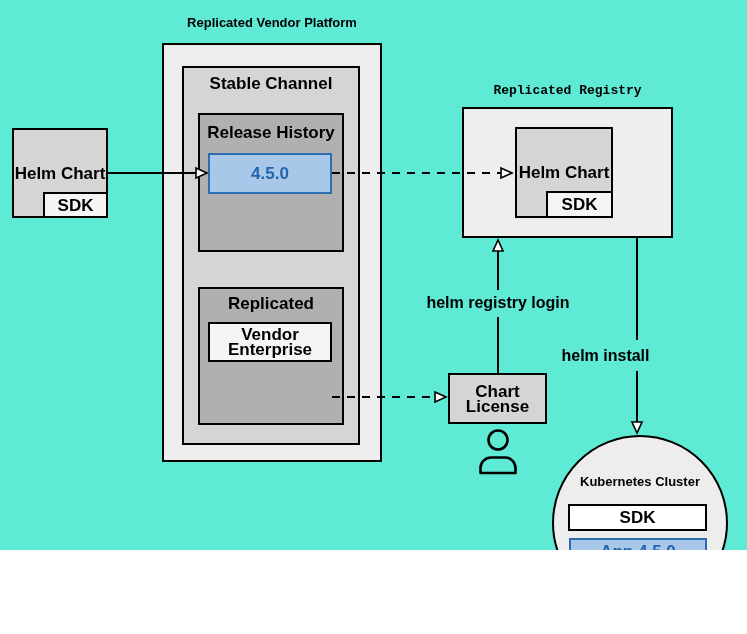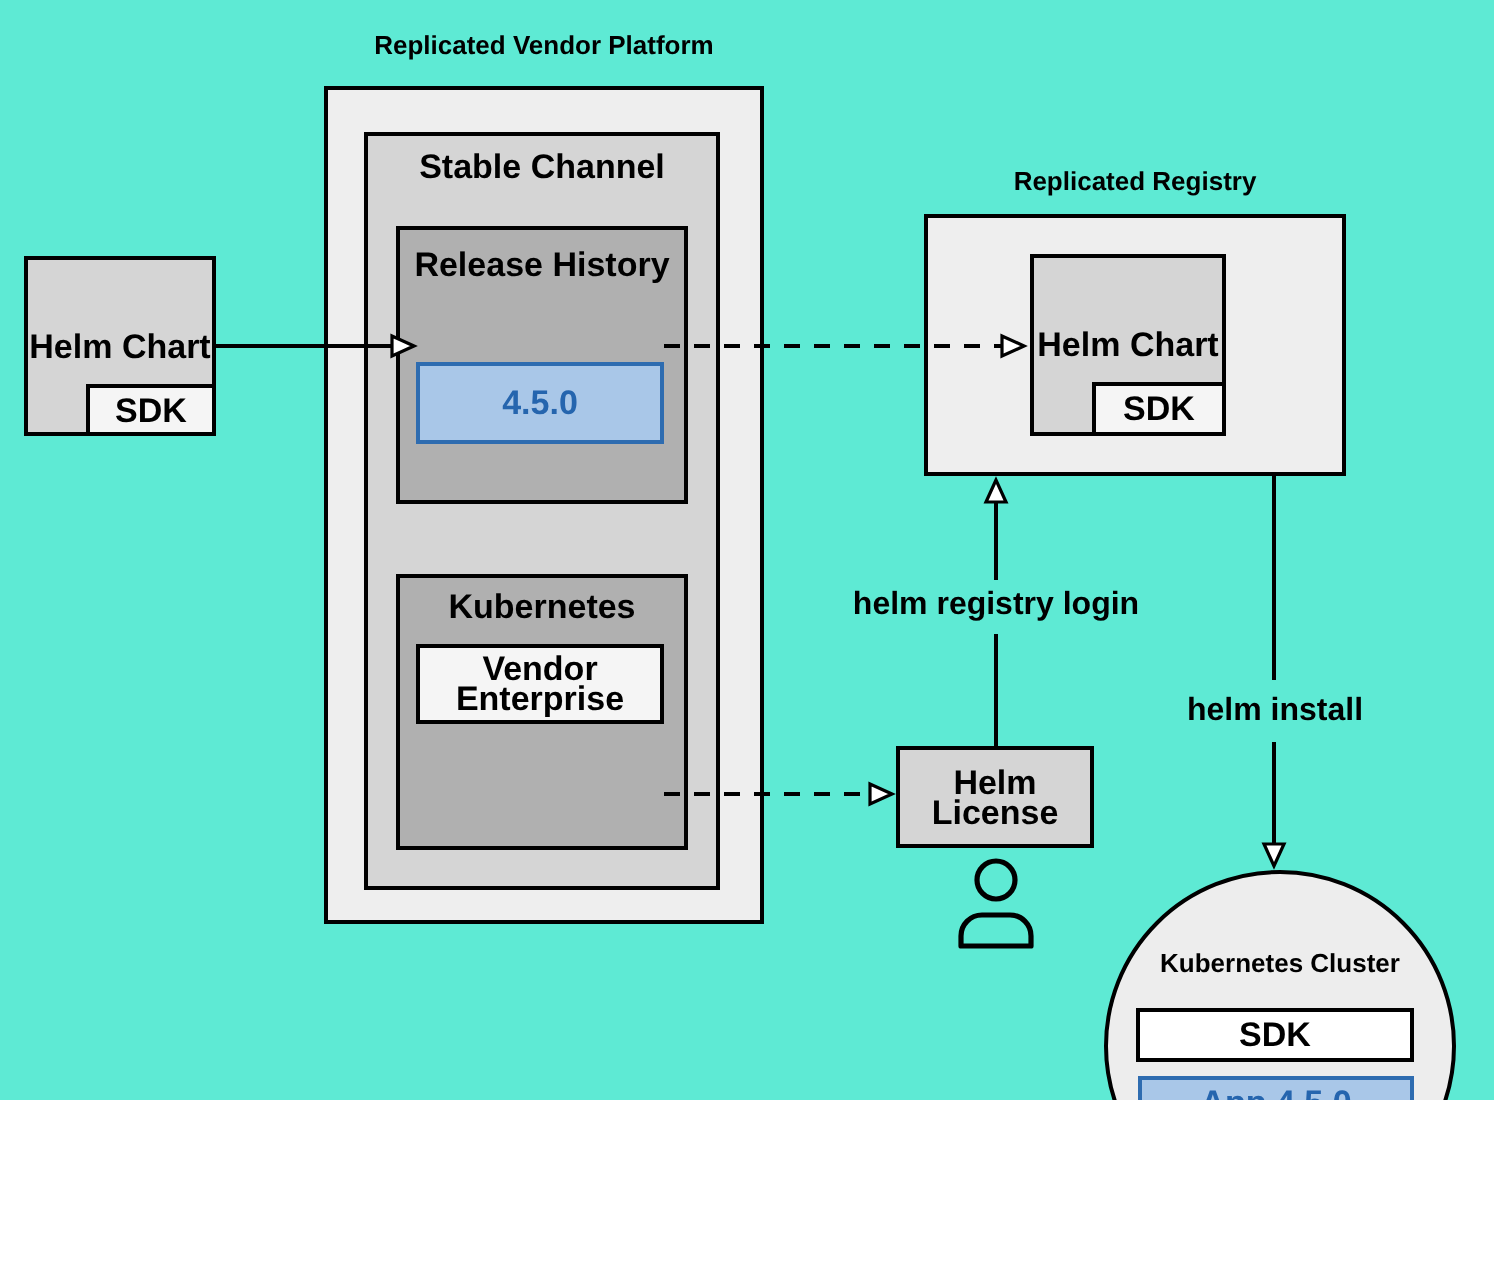--- a/index.html
+++ b/index.html
@@ -58,62 +58,62 @@
   <div class="box panel-light" style="left:162px;top:43px;width:220px;height:419px;"></div>
 
   <div class="box panel-medium toplabel" style="left:182px;top:66px;width:178px;height:379px;padding-top:8px;">
     <span class="lbl">Stable Channel</span>
   </div>
 
   <div class="box panel-dark toplabel" style="left:198px;top:113px;width:146px;height:139px;padding-top:10px;">
     <span class="lbl">Release History</span>
   </div>
 
-  <div class="box blue-box flexc" style="left:208px;top:153px;width:124px;height:41px;margin-top:28px;">
+  <div class="box blue-box flexc" style="left:208px;top:153px;width:124px;height:41px;">
     <span class="lbl blue-text">4.5.0</span>
   </div>
 
 
   <div class="box panel-dark toplabel" style="left:198px;top:287px;width:146px;height:138px;padding-top:7px;">
-    <span class="lbl">Kubernetes</span>
+    <span class="lbl">Replicated</span>
   </div>
 
   <div class="box box-light flexc" style="left:208px;top:322px;width:124px;height:40px;">
     <span class="lbl pre">Vendor
 Enterprise</span>
   </div>
 
 
   <div class="box panel-medium flexc" style="left:12px;top:128px;width:96px;height:90px;">
     <span class="lbl">Helm Chart</span>
   </div>
   <div class="box box-light flexc" style="left:43px;top:192px;width:65px;height:26px;">
     <span class="lbl">SDK</span>
   </div>
 
-  <div class="title" style="left:462px;top:83px;width:211px;">Replicated Registry</div>
+  <div class="title" style="left:462px;top:83px;width:211px;font-family:Liberation Mono, monospace;">Replicated Registry</div>
 
   <div class="box panel-light" style="left:462px;top:107px;width:211px;height:131px;"></div>
 
   <div class="box panel-medium flexc" style="left:515px;top:127px;width:98px;height:91px;">
     <span class="lbl">Helm Chart</span>
   </div>
   <div class="box box-light flexc" style="left:546px;top:191px;width:67px;height:27px;">
     <span class="lbl">SDK</span>
   </div>
 
   <div class="box panel-medium flexc" style="left:448px;top:373px;width:99px;height:51px;">
-    <span class="lbl pre">Helm
+    <span class="lbl pre">Chart
 License</span>
   </div>
 
 
   <div class="abs mono" style="left:405px;top:294px;width:186px;">helm registry login</div>
 
-  <div class="abs mono" style="left:580px;top:347px;width:115px;">helm install</div>
+  <div class="abs mono" style="left:548px;top:347px;width:115px;">helm install</div>
 
   <div class="circle" style="left:552px;top:435px;width:176px;height:176px;"></div>
 
   <div class="title" style="left:552px;top:474px;width:176px;">Kubernetes Cluster</div>
 
   <div class="box box-white flexc" style="left:568px;top:504px;width:139px;height:27px;">
     <span class="lbl">SDK</span>
   </div>
 
   <div class="box blue-box flexc" style="left:569px;top:538px;width:138px;height:27px;">

